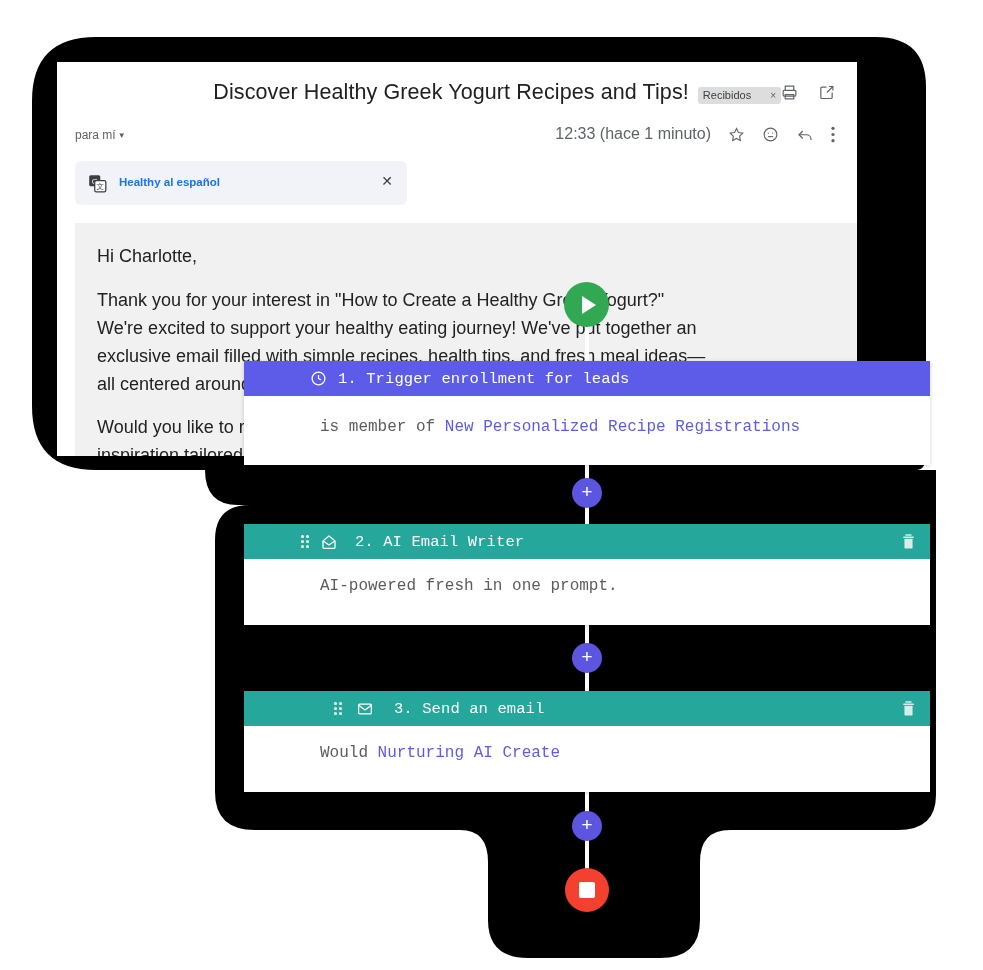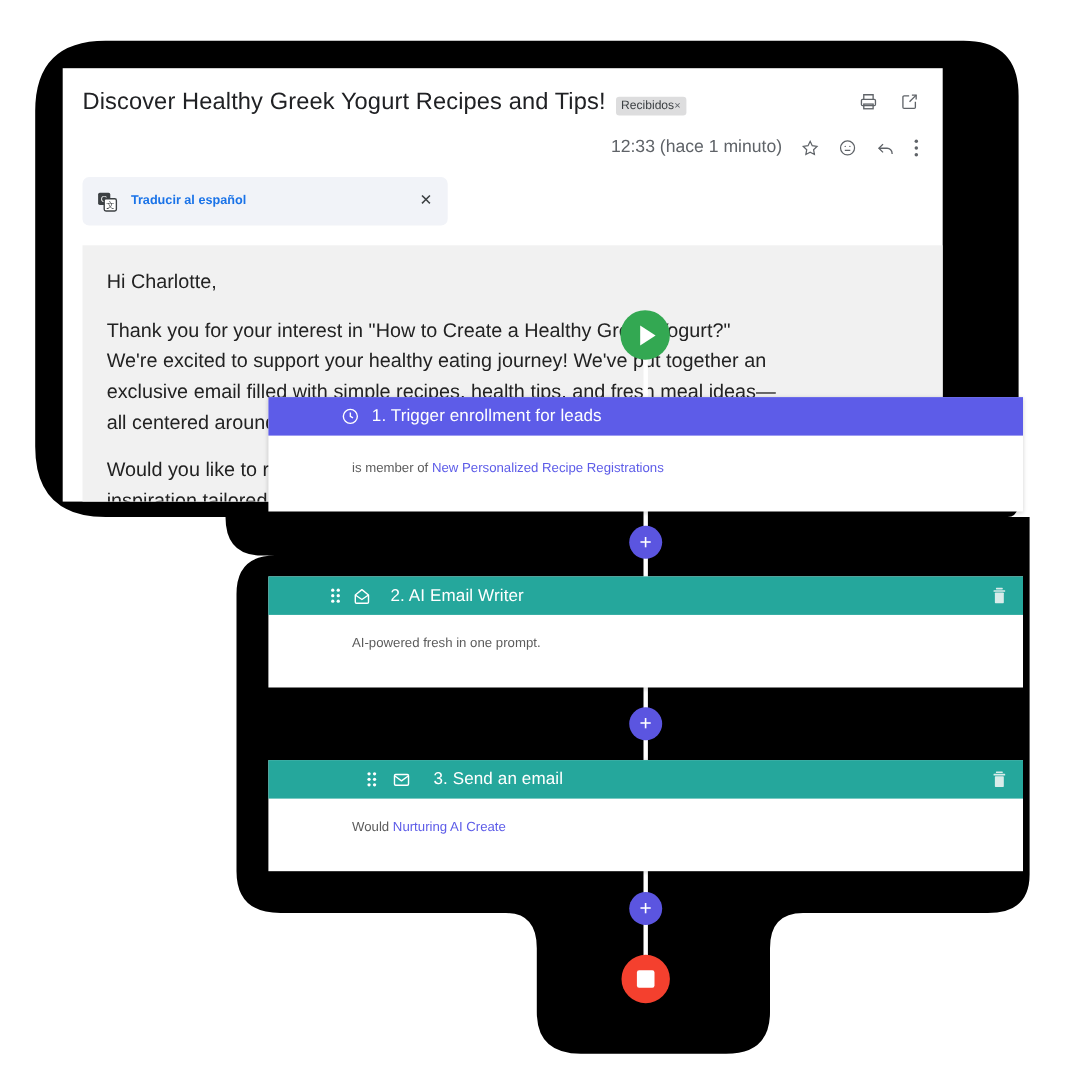--- a/index.html
+++ b/index.html
@@ -39,21 +39,22 @@
     background: #ffffff;
     z-index: 2;
     overflow: hidden;
   }
   .email-inner {
     padding: 18px 18px 0 18px;
   }
   .subject-row {
     display: flex;
     align-items: center;
-    justify-content: space-between;
+    justify-content: flex-end;
+    margin-left: 17px;
   }
   .subject-left {
     display: flex;
     align-items: baseline;
     gap: 9px;
     min-width: 0;
   }
   .subject {
     font-size: 21.5px;
     color: #202124;
@@ -62,21 +63,21 @@
     white-space: nowrap;
   }
   .label-chip {
     background: #ddddde;
     color: #3c4043;
     font-size: 11px;
     border-radius: 3px;
     padding: 2px 5px 3px 5px;
     display: inline-flex;
     align-items: center;
-    gap: 0;
+    gap: 19px;
     white-space: nowrap;
   }
   .label-chip .chip-x { color: #5f6368; font-size: 10px; }
   .subject-right {
     display: flex;
     align-items: center;
     gap: 20px;
     color: #5f6368;
     padding-right: 4px;
   }
@@ -149,20 +150,21 @@
   }
   .email-body p:last-child { margin-bottom: 0; }
 
   
   .flow {
     position: absolute;
     left: 0; top: 0;
     width: 957px; height: 970px;
     z-index: 3;
     pointer-events: none;
+    font-family: Liberation Mono, monospace;
   }
   .flow > * { pointer-events: auto; }
 
   .connector {
     position: absolute;
     width: 4px;
     background: #ffffff;
     left: 585px;
   }
 
@@ -238,21 +240,21 @@
   .drag-dots {
     display: grid;
     grid-template-columns: 3px 3px;
     grid-template-rows: 3px 3px 3px;
     gap: 2px;
   }
   .drag-dots i { width: 3px; height: 3px; background: #ffffff; border-radius: 50%; display:block;}
 
   .card-body {
     padding: 18px 0 0 76px;
-    font-size: 12px;
+    font-size: 16px;
     color: #5c5c5c;
   }
   .card-body .accent { color: #5d5ce8; }
   .card-1 .card-body { padding-top: 22px; }
 </style>
 </head>
 <body>
 
 <div id="stage">
 
@@ -319,20 +321,23 @@
               <path d="M20 12v7a1.5 1.5 0 0 1-1.5 1.5h-13A1.5 1.5 0 0 1 4 19V6a1.5 1.5 0 0 1 1.5-1.5H12"></path>
               <path d="M15.5 3.5H21V9"></path>
                 <path d="M21 3.5 12.5 12"></path>
             </svg>
           </span>
         </div>
       </div>
 
       <div class="sender-row">
         <div>
+          <div class="to-line">
+            <span>para mí</span><span class="caret">▼</span>
+          </div>
         </div>
         <div class="meta-right">
           <span>12:33 (hace 1 minuto)</span>
           <span class="ico">
             <svg width="17" height="17" viewBox="0 0 24 24" fill="none" stroke="#5f6368" stroke-width="1.6">
               <path d="M12 3.5l2.7 5.6 6.1.85-4.4 4.3 1.05 6.1L12 17.5 6.55 20.35 7.6 14.25 3.2 9.95l6.1-.85z"></path>
             </svg>
           </span>
           <span class="ico">
             <svg width="17" height="17" viewBox="0 0 24 24" fill="none" stroke="#5f6368" stroke-width="1.6">
@@ -361,21 +366,21 @@
       <div class="translate-banner">
         <span class="ico" style="padding-top:1px;">
           <svg width="19" height="19" viewBox="0 0 24 24">
             <rect x="1.5" y="1.5" width="14" height="14" rx="2" fill="#3c4043"></rect>
             <text x="8.5" y="12" font-size="10" fill="#ffffff" text-anchor="middle" font-family="Liberation Sans, sans-serif">G</text>
             <rect x="8.5" y="8.5" width="14" height="14" rx="2" fill="#ffffff" stroke="#3c4043" stroke-width="1.6"></rect>
             <text x="15.5" y="19.5" font-size="9.5" fill="#3c4043" text-anchor="middle" font-family="Liberation Sans, sans-serif">文</text>
           </svg>
         </span>
         <div class="tb-texts">
-          <div class="tb-link">Traducir al español</div>
+          <div class="tb-link">Healthy al español</div>
         </div>
         <div class="tb-close">✕</div>
       </div>
 
       <div class="email-body">
         <p>Hi Charlotte,</p>
         <p>Thank you for your interest in "How to Create a Healthy Greek Yogurt?" We're excited to support your healthy eating journey! We've put together an exclusive email filled with simple recipes, health tips, and fresh meal ideas—all centered around delicious Greek yogurt.</p>
         <p>Would you like to receive this email? Just let us know, and we'll send inspiration tailored to what matters most to you right now!</p>
         <p>Looking forward to helping you</p>
 

